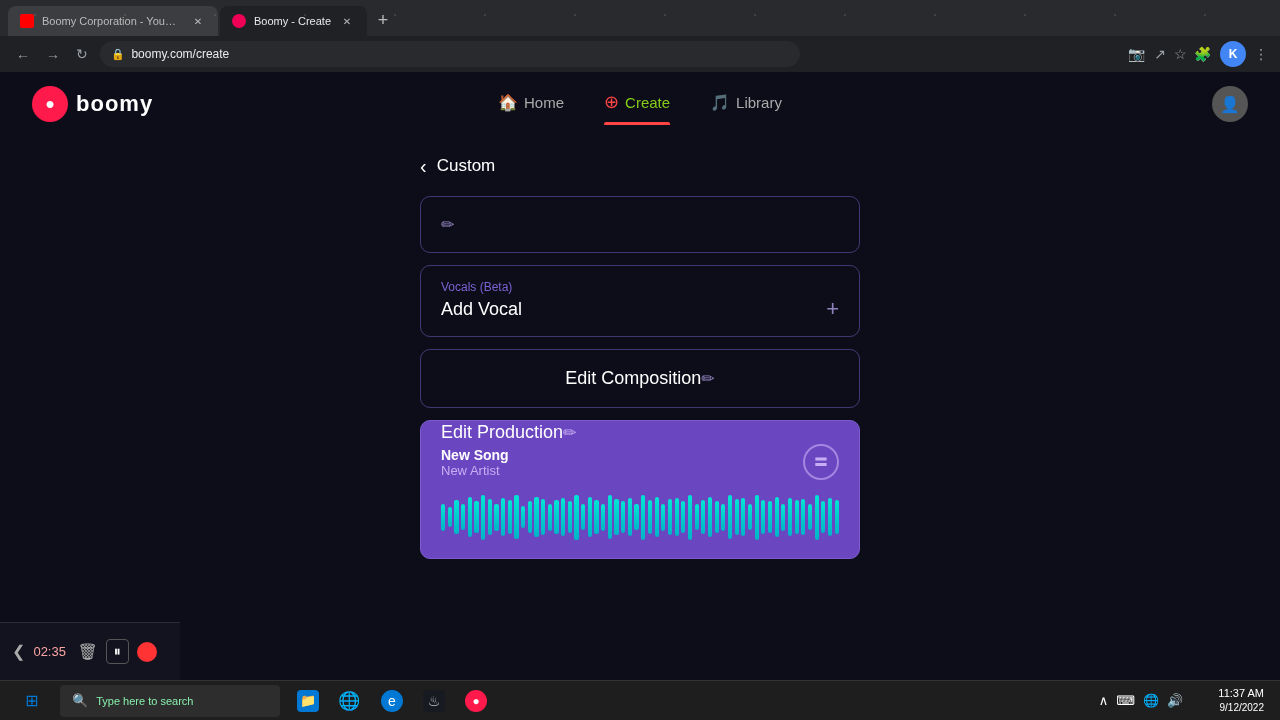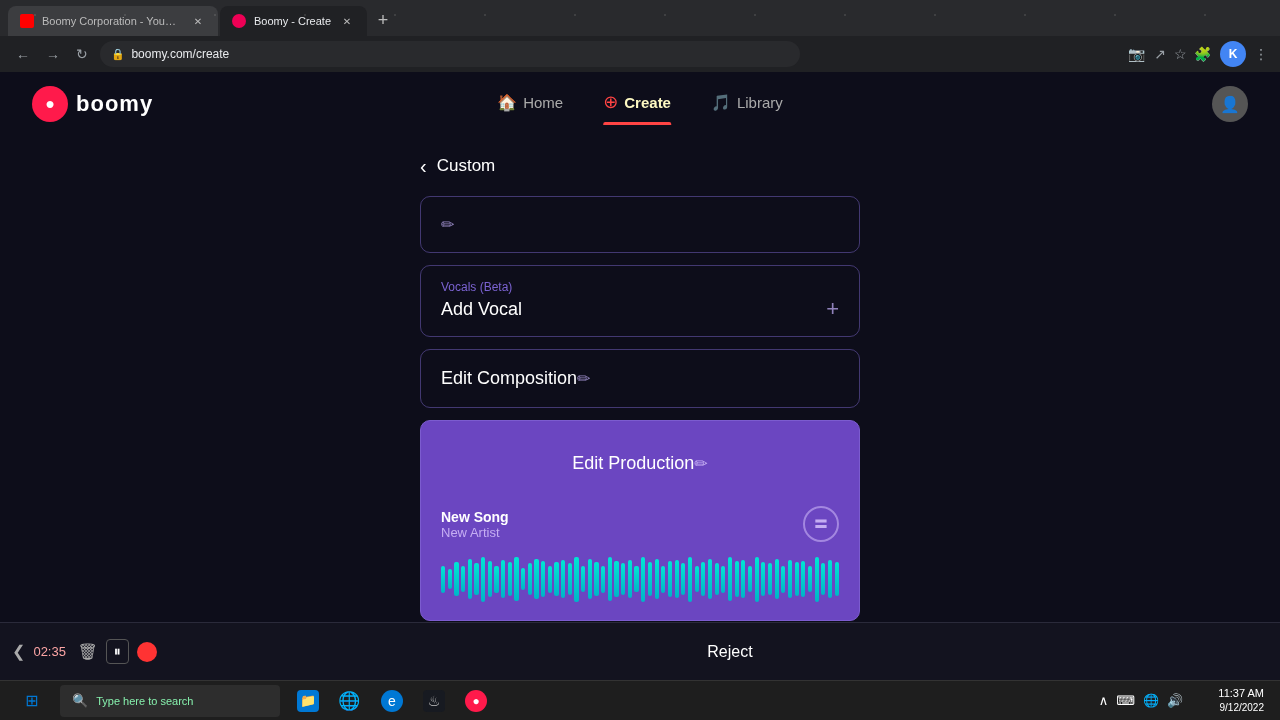--- a/index.html
+++ b/index.html
@@ -351,44 +351,44 @@
     .vocal-add-icon {
       color: rgba(200, 180, 255, 0.7);
       font-size: 22px;
       font-weight: 300;
       line-height: 1;
     }
 
     .composition-card {
       display: flex;
       align-items: center;
-      justify-content: flex-start;
+      justify-content: center;
     }
 
     .composition-text {
       font-size: 18px;
       color: white;
       font-weight: 500;
     }
 
     
     .production-card {
       background: #6b46c1;
       border: 1px solid #7c5ccf;
       border-radius: 10px;
       padding: 0;
       margin-bottom: 12px;
       overflow: hidden;
     }
 
     .production-header {
-      padding: 32px 20px;
-      display: flex;
-      align-items: center;
-      justify-content: center;
+      padding: 1px 20px;
+      display: flex;
+      align-items: center;
+      justify-content: flex-start;
     }
 
     .production-title {
       font-size: 18px;
       color: white;
       font-weight: 500;
     }
 
     .production-edit-icon {
       color: rgba(220, 200, 255, 0.8);
@@ -618,21 +618,21 @@
       </div>
       <span class="logo-text">boomy</span>
     </div>
     <div class="nav-links">
       <a class="nav-link">
         <span class="nav-link-icon">🏠</span>
         <span>Home</span>
       </a>
       <a class="nav-link active create">
         <span class="nav-link-icon" style="color:#ff4444;font-size:18px;">⊕</span>
-        <span style="color:#fef9c3;font-weight:700;">Create</span>
+        <span style="color:#84cc16;font-weight:400;">Create</span>
       </a>
       <a class="nav-link">
         <span class="nav-link-icon">🎵</span>
         <span>Library</span>
       </a>
     </div>
     <div class="nav-right">
       <div class="user-avatar-app">
         <span>👤</span>
       </div>
@@ -753,21 +753,20 @@
     <div style="width:180px;height:58px;background:#13131f;border-top:1px solid #2a2a3a;display:flex;align-items:center;padding:0 12px;gap:8px;">
       <span style="color:#aaa;font-size:16px;cursor:pointer;">❮</span>
       <span style="font-size:13px;color:#fca5a5;font-weight:500;min-width:36px;">02:35</span>
       <span style="color:#aaa;font-size:16px;cursor:pointer;">🗑</span>
       <div style="border:1.5px solid #555;border-radius:4px;padding:3px 7px;cursor:pointer;display:flex;align-items:center;gap:3px;">
         <span style="color:white;font-size:14px;">⏸</span>
       </div>
       <div style="width:20px;height:20px;background:#ff3333;border-radius:50%;cursor:pointer;flex-shrink:0;"></div>
     </div>
 
-    <button class="reject-btn" style="flex:1;background:#13131f;border:none;border-top:1px solid #2a2a3a;color:white;font-size:16px;font-weight:500;cursor:pointer;">Reject</button>
   </div>
 
 </div>
 
 <div class="taskbar">
   <div class="taskbar-start">
     <span class="windows-logo">⊞</span>
   </div>
   <div class="taskbar-search">
     <span class="taskbar-search-icon">🔍</span>

